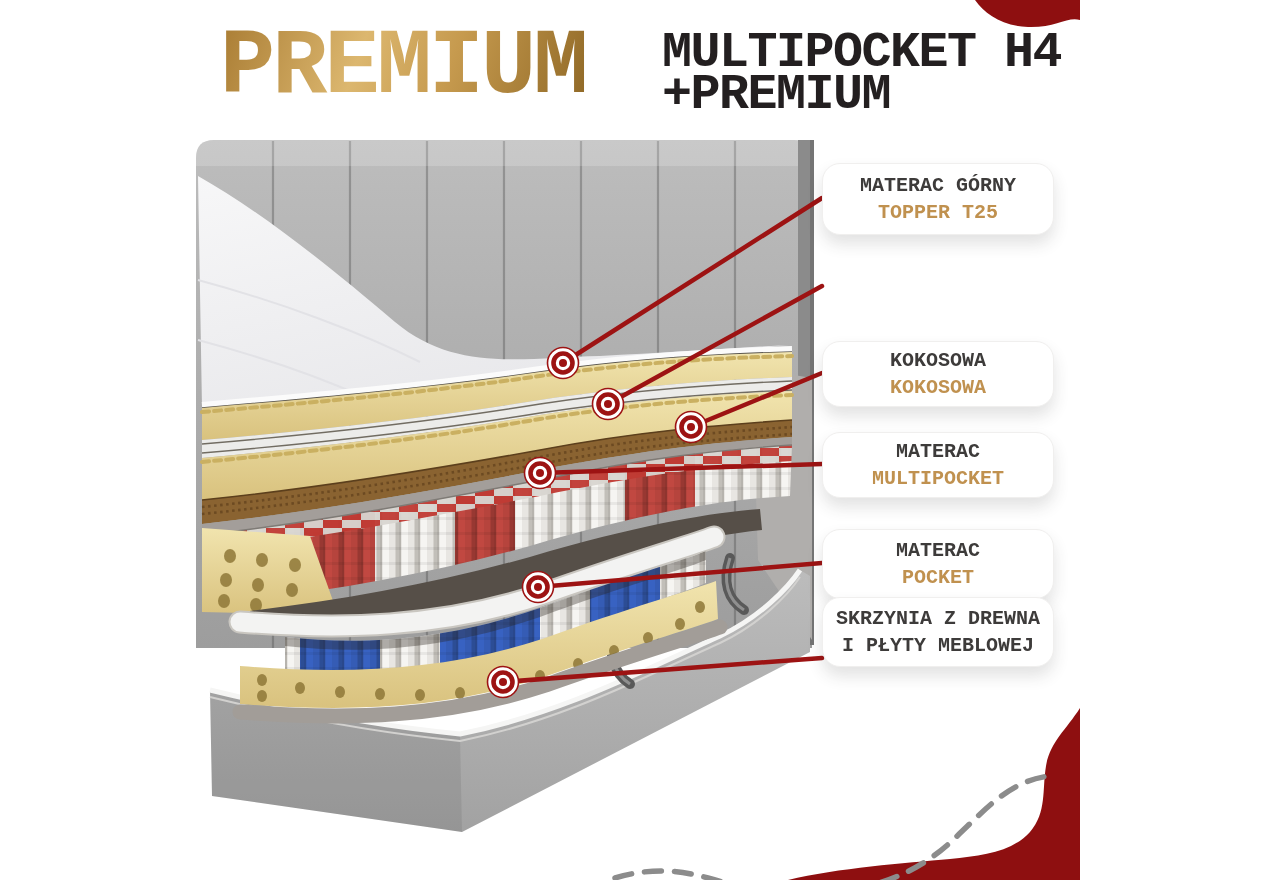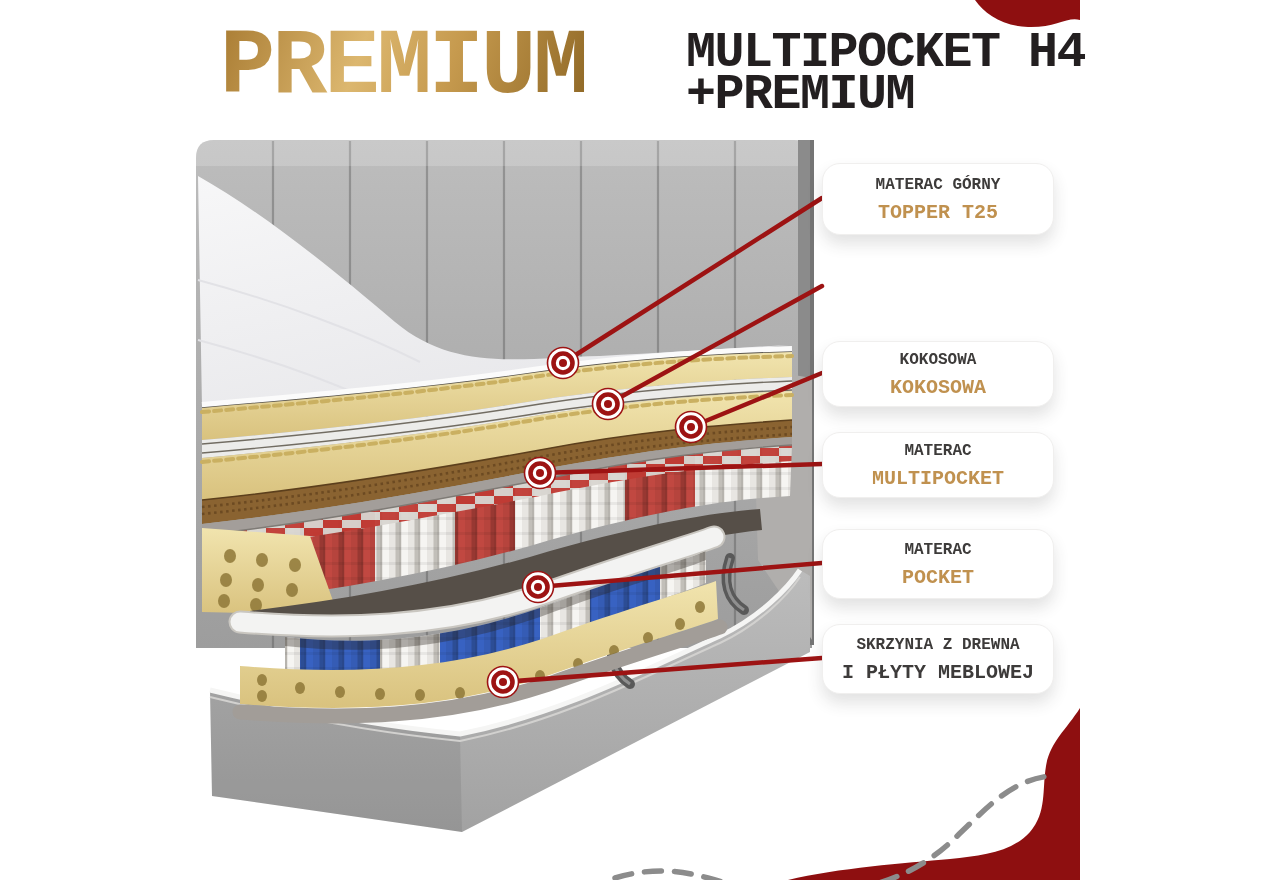--- a/index.html
+++ b/index.html
@@ -10,36 +10,35 @@
   .brand-word{
     position:absolute;left:220px;top:22px;
     font-size:92px;font-weight:bold;letter-spacing:-3px;line-height:1;
     background:linear-gradient(110deg,#a97c33 0%,#dcb76f 38%,#c69a4e 62%,#8f6826 100%);
     -webkit-background-clip:text;background-clip:text;color:transparent;
   }
   .model-block{
     position:absolute;left:662px;top:32px;
     font-size:50px;font-weight:bold;letter-spacing:-1.5px;line-height:42px;
     color:#231f20;
-    margin-left:24px;
   }
   
   .label{
     position:absolute;left:822px;width:230px;
     background:#ffffff;border:1px solid #f0efee;border-radius:18px;
     box-shadow:0 9px 16px rgba(50,50,50,.14);
     display:flex;flex-direction:column;justify-content:center;align-items:center;
     text-align:center;z-index:3;
   }
-  .label .l1{font-size:16px;font-weight:bold;color:#3d3b3a;line-height:27px;}
+  .label .l1{font-size:20px;font-weight:bold;color:#3d3b3a;line-height:27px;}
   .label .l2{font-size:20px;font-weight:bold;color:#c0914f;line-height:27px;}
   .label.dark2 .l2{color:#3d3b3a;}
   .lb1{top:163px;height:70px;} .lb2{top:251px;height:70px;}
   .lb3{top:341px;height:64px;} .lb4{top:432px;height:64px;}
-  .lb5{top:529px;height:68px;} .lb6{top:624px;height:68px;}
+  .lb5{top:529px;height:68px;} .lb6{top:597px;height:68px;}
   
   svg.scene{position:absolute;left:0;top:0;z-index:1;}
 </style>
 </head>
 <body>
 
 <div class="canvas">
 
   <svg class="scene" width="1080" height="880" viewBox="0 0 1080 880">
     <defs>

